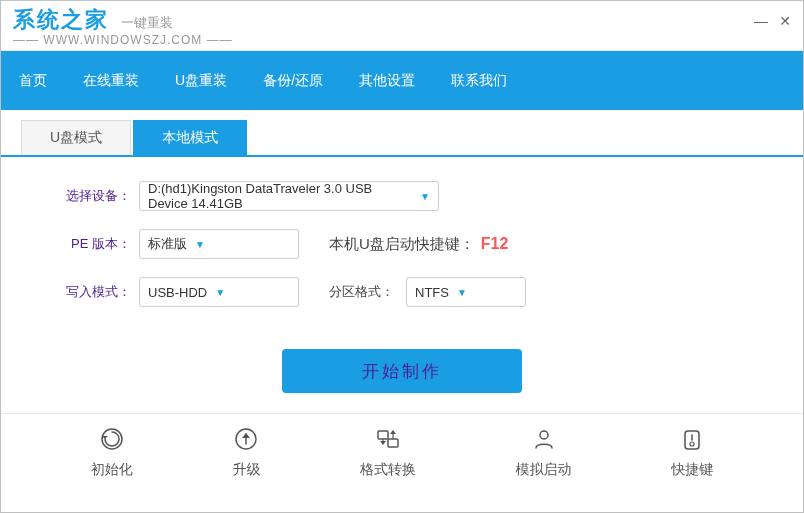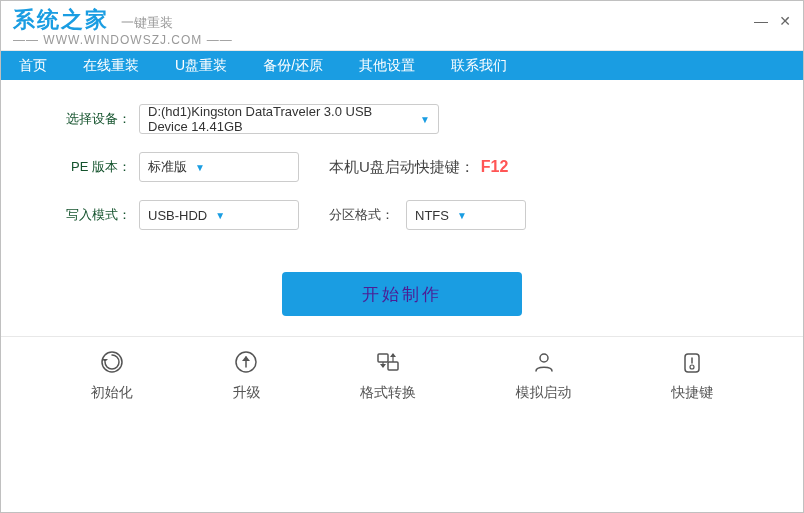--- a/index.html
+++ b/index.html
@@ -69,21 +69,21 @@
       align-items: center;
       justify-content: center;
       cursor: pointer;
       font-size: 14px;
       color: #666;
     }
 
     
     .nav-bar {
       background: #1a9de2;
-      height: 29px;
+      height: 59px;
       display: flex;
       align-items: center;
       padding: 0 0;
     }
     .nav-items {
       display: flex;
       height: 100%;
     }
     .nav-item {
       padding: 0 18px;
@@ -137,21 +137,21 @@
     .form-area {
       padding: 24px 60px 16px;
     }
     .form-row {
       display: flex;
       align-items: center;
       margin-bottom: 18px;
     }
     .form-label {
       font-size: 13px;
-      color: #14532d;
+      color: #4c1d95;
       width: 70px;
       text-align: right;
       margin-right: 8px;
       white-space: nowrap;
     }
     .form-select {
       border: 1px solid #ccc;
       border-radius: 3px;
       height: 30px;
       padding: 0 8px;
@@ -266,20 +266,24 @@
       <div class="nav-item">在线重装</div>
       <div class="nav-item">U盘重装</div>
       <div class="nav-item">备份/还原</div>
       <div class="nav-item">其他设置</div>
       <div class="nav-item">联系我们</div>
     </div>
   </div>
 
   <div class="content">
 
+    <div class="tabs">
+      <div class="tab">U盘模式</div>
+      <div class="tab active">本地模式</div>
+    </div>
 
     <div class="form-area">
 
       <div class="form-row">
         <span class="form-label">选择设备：</span>
         <div class="form-select select-device">
           <span>D:(hd1)Kingston DataTraveler 3.0 USB Device 14.41GB</span>
           <span class="arrow">▼</span>
         </div>
       </div>

